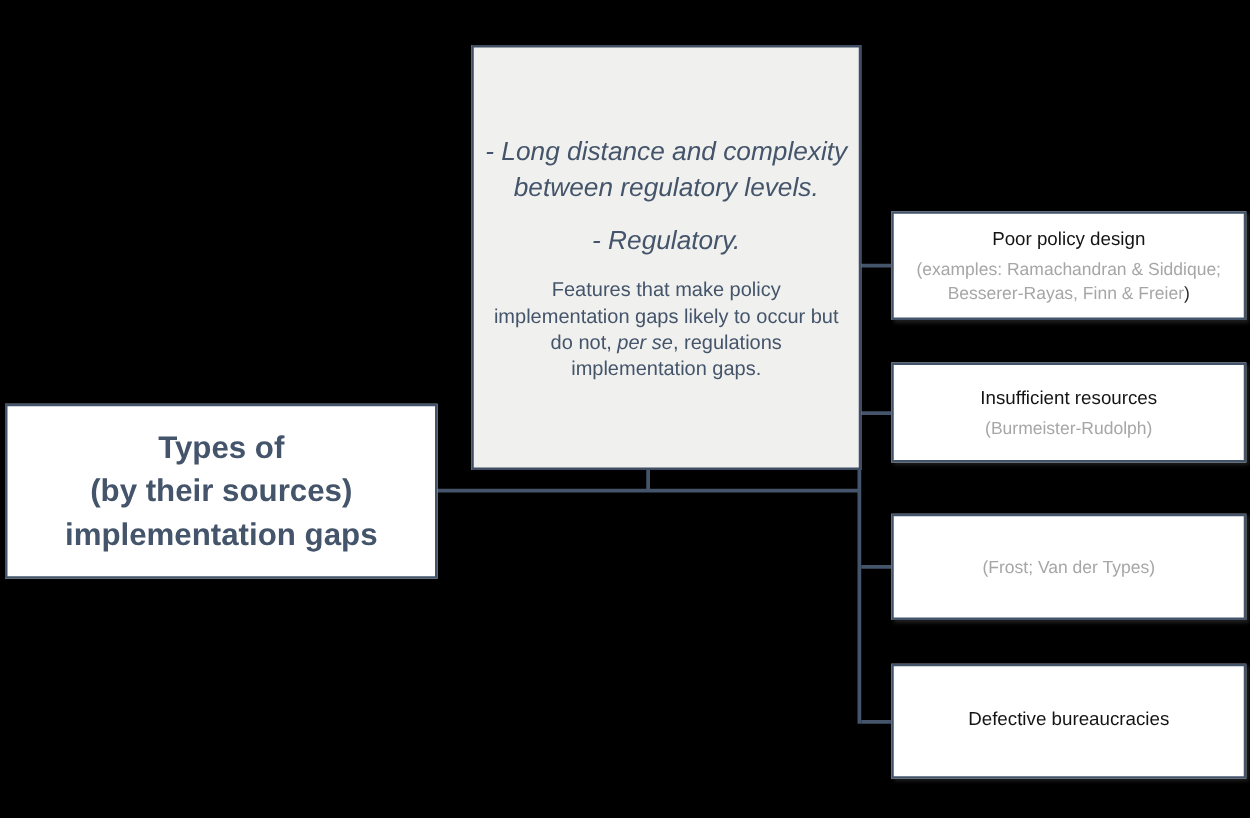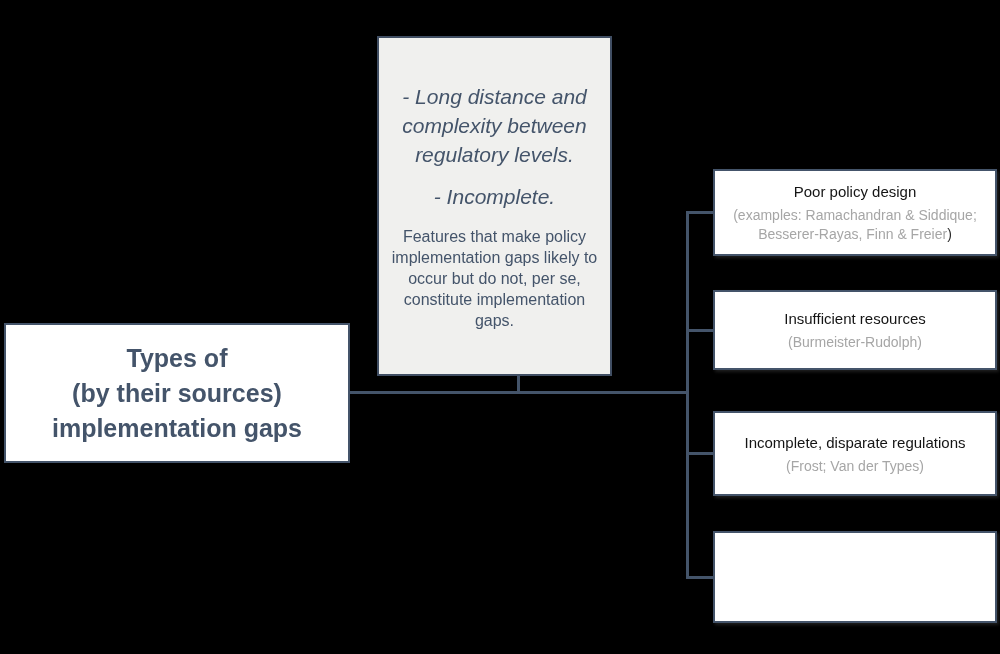--- a/index.html
+++ b/index.html
@@ -37,21 +37,21 @@
     font-size: 25px;
     font-weight: bold;
     line-height: 35px;
     white-space: nowrap;
   }
 
   
   .features-box {
     position: absolute;
     left: 377px; top: 36px;
-    width: 235px; height: 340px;
+    width: 312px; height: 340px;
     background: #F0F0EE;
     border: 2.5px solid #404E63;
     display: flex;
     flex-direction: column;
     justify-content: center;
     align-items: center;
     text-align: center;
     padding: 10px 8px;
   }
   .features-box .bullet {
@@ -115,35 +115,35 @@
   <div class="line" style="left:689px; top:576px; width:24px; height:3px;"></div>
 
   <div class="root-box">
     <div class="root-line">Types of</div>
     <div class="root-line">(by their sources)</div>
     <div class="root-line">implementation gaps</div>
   </div>
 
   <div class="features-box">
     <div class="bullet">- Long distance and complexity between regulatory levels.</div>
-    <div class="bullet">- Incomplete.</div>
-    <div class="footer-note"><span>Features that make policy implementation gaps likely to occur but do not, </span><span style="">per se</span><span>, constitute implementation gaps.</span></div>
+    <div class="bullet">- Regulatory.</div>
+    <div class="footer-note"><span>Features that make policy implementation gaps likely to occur but do not, </span><span style="font-style:italic;">per se</span><span>, regulations implementation gaps.</span></div>
   </div>
 
   <div class="type-box" id="box-resources">
     <div class="type-title">Insufficient resources</div>
     <div class="type-note"><span>(Burmeister-Rudolph)</span><span class="note-dark"></span></div>
   </div>
 
   <div class="type-box" id="box-poor">
     <div class="type-title">Poor policy design</div>
     <div class="type-note"><span>(examples: Ramachandran &amp; Siddique; Besserer-Rayas, Finn &amp; Freier</span><span class="note-dark">)</span></div>
   </div>
 
   <div class="type-box" id="box-incomplete">
-    <div class="type-title">Incomplete, disparate regulations</div>
     <div class="type-note"><span>(Frost; Van der Types)</span><span class="note-dark"></span></div>
   </div>
 
   <div class="type-box" id="box-defective">
+    <div class="type-title">Defective bureaucracies</div>
   </div>
 
 </div>
 
 </body></html>

